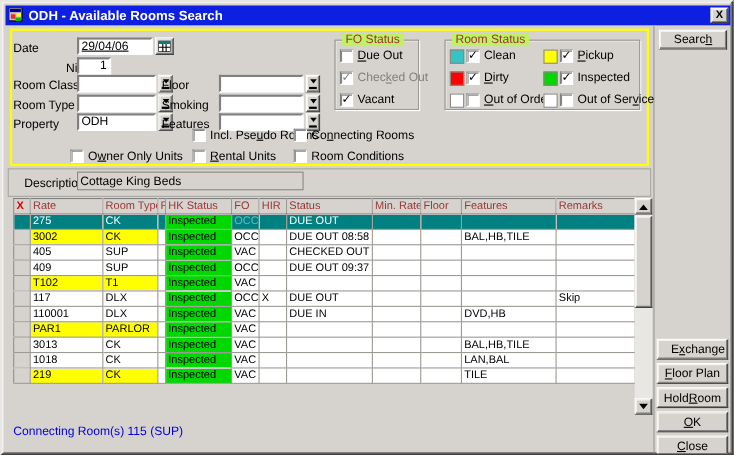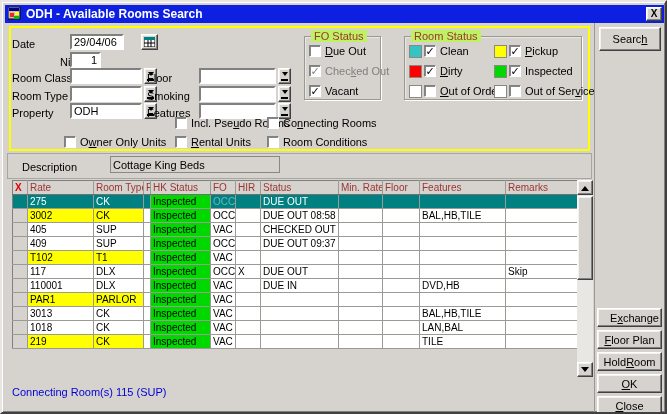--- a/index.html
+++ b/index.html
@@ -101,21 +101,21 @@
       <rect x="6" y="9" width="5" height="3" fill="#00c000"></rect>
     </svg>
     <span class="ttl">ODH - Available Rooms Search</span>
     <span class="btn3d close-x">X</span>
   </div>
 
   <div class="yellow-panel"></div>
   <div class="vsep"></div>
 
   <span class="lbl r" style="left:10px;top:35px;width:55px;">Date</span>
-  <input class="tbox" style="left: 68px; top: 32px; width: 54px;" readonly="" value="29/04/06">
+  <input class="tbox" style="left: 68px; top: 32px; width: 69px; text-decoration: underline;" readonly="" value="29/04/06">
   <span class="btn3d cal-btn" style="left:139px;top:32px;">
     <svg width="11" height="10" viewBox="0 0 11 10">
       <rect x="0" y="0" width="11" height="10" fill="#fff" stroke="#000"></rect>
       <rect x="0" y="0" width="11" height="3" fill="#008080"></rect>
       <line x1="4" y1="3" x2="4" y2="10" stroke="#000"></line>
         <line x1="7" y1="3" x2="7" y2="10" stroke="#000"></line>
       <line x1="0" y1="6" x2="11" y2="6" stroke="#000"></line>
     </svg>
   </span>
 
@@ -230,21 +230,21 @@
       <span class="cb"></span>
       <span class="cb-label"><u>R</u>ental Units</span>
     </div>
   <div class="checkbox-row" style="left:265px;top:133px;">
       <span class="cb"></span>
       <span class="cb-label">Room Conditions</span>
     </div>
 
   <div class="desc-panel"></div>
   <span class="lbl" style="left:20px;top:158px;">Description</span>
-  <input class="tbox flat" style="left: 68px; top: 154px; width: 170px; margin-left: 40px;" readonly="" value="Cottage King Beds">
+  <input class="tbox flat" style="left: 68px; top: 154px; width: 206px;" readonly="" value="Cottage King Beds">
 
   <div class="grid">
     <table>
       <colgroup>
         <col style="width:15px">
           <col style="width:66px">
           <col style="width:50px">
           <col style="width:7px">
         <col style="width:60px">
           <col style="width:25px">
@@ -435,20 +435,20 @@
         <span class="tri"></span>
       </span>
     <span class="btn3d sthumb"></span>
     <span class="btn3d sbtn dn">
         <span class="tri"></span>
       </span>
   </div>
 
   <div class="statusbar">Connecting Room(s) 115 (SUP)</div>
 
-  <button class="btn3d cmd" style="top:25px;height:24px;left:597px;width:62px;">Searc<u>h</u></button>
+  <button class="btn3d cmd" style="top:25px;height:18px;left:597px;width:62px;">Searc<u>h</u></button>
   <button class="btn3d cmd" style="top:306px;padding-left:16px;">E<u>x</u>change</button>
   <button class="btn3d cmd" style="top:328px;"><u>F</u>loor Plan</button>
   <button class="btn3d cmd" style="top:350px;align-items:center;">Hold <u>R</u>oom</button>
   <button class="btn3d cmd" style="top:372px;"><u>O</u>K</button>
   <button class="btn3d cmd" style="top:394px;"><u>C</u>lose</button>
 
 </div>
 
 </body></html>

